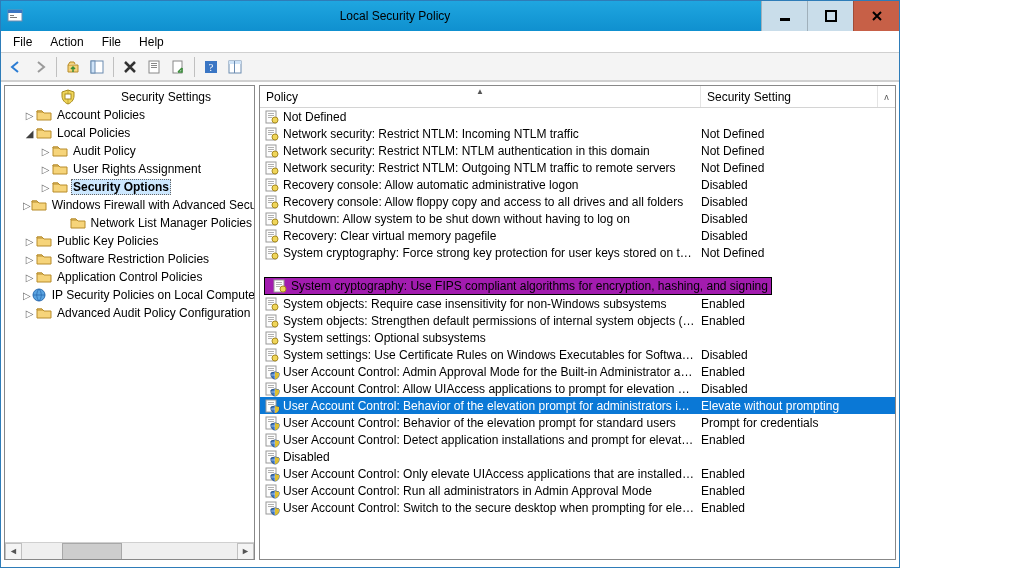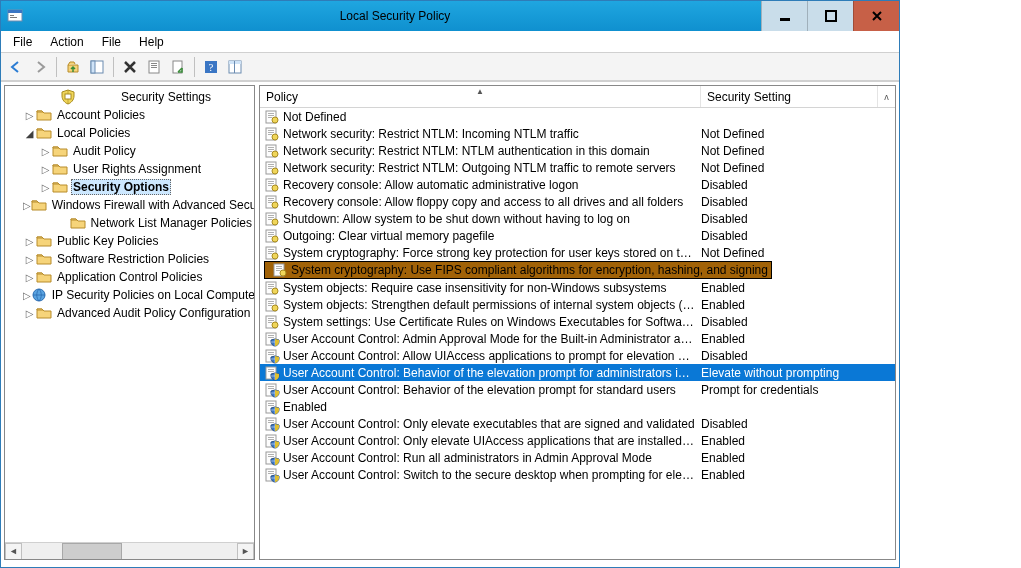--- a/index.html
+++ b/index.html
@@ -34,21 +34,21 @@
   .hscroll .sthumb{position:absolute;left:40px;width:60px;top:0;bottom:0;background:#cdcdcd;border:1px solid #a8a8a8;}
   .listhdr{height:22px;border-bottom:1px solid #d4d4d4;display:flex;background:#fff;}
   .listhdr .col{border-right:1px solid #e4e4e4;padding:3px 6px;display:flex;align-items:center;position:relative;}
   .listhdr .col .sorticon{margin-left:auto;margin-right:auto;position:absolute;left:50%;top:1px;transform:translateX(-50%);font-size:8px;color:#555;}
   .listbody{flex:1;overflow-y:scroll;overflow-x:hidden;position:relative;}
   .lrow{display:flex;height:17px;align-items:center;white-space:nowrap;cursor:default;}
   .lrow.sel{background:#0a78d6;color:#fff;}
   .lrow .picon{width:16px;height:16px;margin:0 3px 0 4px;flex:none;display:inline-flex;}
   .lrow .pname{width:418px;overflow:hidden;text-overflow:ellipsis;padding-right:6px;}
   .lrow .pval{flex:1;overflow:hidden;text-overflow:ellipsis;}
-  .lrow.tooltip{background:#a16207;border:1px solid #000;color:#000;margin-left:4px;width:fit-content;padding:0 3px;height:18px;}
+  .lrow.tooltip{background:#a21caf;border:1px solid #000;color:#000;margin-left:4px;width:fit-content;padding:0 3px;height:18px;margin-top:16px;}
   
   .fold svg,.picon svg,.ticon svg{width:16px;height:16px;}
   
   .listbody::-webkit-scrollbar{width:17px;background:#f0f0f0;}
   .listbody::-webkit-scrollbar-thumb{background:#cdcdcd;border:1px solid #a8a8a8;}
   .statusstrip{height:4px;background:#fff;}
 </style>
 </head>
 <body>
 
@@ -404,21 +404,21 @@
           <div class="lrow">
             <span class="picon">
               <svg viewBox="0 0 16 16">
                 <rect x="2" y="2" width="10" height="12" fill="#fdfdfd" stroke="#9a9a9a"></rect>
                 <rect x="4" y="4" width="6" height="1" fill="#b0b0b0"></rect>
                 <rect x="4" y="6" width="6" height="1" fill="#b0b0b0"></rect>
                 <rect x="4" y="8" width="4" height="1" fill="#b0b0b0"></rect>
                 <circle cx="11" cy="11" r="3" fill="#f0d65a" stroke="#a88b20"></circle>
               </svg>
             </span>
-            <span class="pname">Outgoing: Clear virtual memory pagefile</span>
+            <span class="pname">Recovery: Clear virtual memory pagefile</span>
             <span class="pval">Disabled</span>
           </div>
           <div class="lrow">
             <span class="picon">
               <svg viewBox="0 0 16 16">
                 <rect x="2" y="2" width="10" height="12" fill="#fdfdfd" stroke="#9a9a9a"></rect>
                 <rect x="4" y="4" width="6" height="1" fill="#b0b0b0"></rect>
                 <rect x="4" y="6" width="6" height="1" fill="#b0b0b0"></rect>
                 <rect x="4" y="8" width="4" height="1" fill="#b0b0b0"></rect>
                 <circle cx="11" cy="11" r="3" fill="#f0d65a" stroke="#a88b20"></circle>
@@ -468,20 +468,33 @@
           <div class="lrow">
             <span class="picon">
               <svg viewBox="0 0 16 16">
                 <rect x="2" y="2" width="10" height="12" fill="#fdfdfd" stroke="#9a9a9a"></rect>
                 <rect x="4" y="4" width="6" height="1" fill="#b0b0b0"></rect>
                 <rect x="4" y="6" width="6" height="1" fill="#b0b0b0"></rect>
                 <rect x="4" y="8" width="4" height="1" fill="#b0b0b0"></rect>
                 <circle cx="11" cy="11" r="3" fill="#f0d65a" stroke="#a88b20"></circle>
               </svg>
             </span>
+            <span class="pname">System settings: Optional subsystems</span>
+            <span class="pval"></span>
+          </div>
+          <div class="lrow">
+            <span class="picon">
+              <svg viewBox="0 0 16 16">
+                <rect x="2" y="2" width="10" height="12" fill="#fdfdfd" stroke="#9a9a9a"></rect>
+                <rect x="4" y="4" width="6" height="1" fill="#b0b0b0"></rect>
+                <rect x="4" y="6" width="6" height="1" fill="#b0b0b0"></rect>
+                <rect x="4" y="8" width="4" height="1" fill="#b0b0b0"></rect>
+                <circle cx="11" cy="11" r="3" fill="#f0d65a" stroke="#a88b20"></circle>
+              </svg>
+            </span>
             <span class="pname">System settings: Use Certificate Rules on Windows Executables for Software Rest...</span>
             <span class="pval">Disabled</span>
           </div>
           <div class="lrow">
             <span class="picon">
               <svg viewBox="0 0 16 16">
                 <rect x="2" y="2" width="10" height="12" fill="#fdfdfd" stroke="#9a9a9a"></rect>
                 <rect x="4" y="4" width="6" height="1" fill="#b0b0b0"></rect>
                 <rect x="4" y="6" width="6" height="1" fill="#b0b0b0"></rect>
                 <path d="M11 8l4 1v2c0 2-2 4-4 4s-4-2-4-4v-2z" fill="#3a76c4" stroke="#274f85"></path>
@@ -543,35 +556,35 @@
               <svg viewBox="0 0 16 16">
                 <rect x="2" y="2" width="10" height="12" fill="#fdfdfd" stroke="#9a9a9a"></rect>
                 <rect x="4" y="4" width="6" height="1" fill="#b0b0b0"></rect>
                 <rect x="4" y="6" width="6" height="1" fill="#b0b0b0"></rect>
                 <path d="M11 8l4 1v2c0 2-2 4-4 4s-4-2-4-4v-2z" fill="#3a76c4" stroke="#274f85"></path>
                 <path d="M11 8v7" stroke="#fff" stroke-width=".5"></path>
                 <path d="M7 11h8" stroke="#fff" stroke-width=".5"></path>
                 <path d="M11 8l4 1v2c0 2-2 4-4 4" fill="#e0c030"></path>
               </svg>
             </span>
+            <span class="pname">User Account Control: Detect application installations and prompt for elevation</span>
             <span class="pval">Enabled</span>
           </div>
           <div class="lrow">
             <span class="picon">
               <svg viewBox="0 0 16 16">
                 <rect x="2" y="2" width="10" height="12" fill="#fdfdfd" stroke="#9a9a9a"></rect>
                 <rect x="4" y="4" width="6" height="1" fill="#b0b0b0"></rect>
                 <rect x="4" y="6" width="6" height="1" fill="#b0b0b0"></rect>
                 <path d="M11 8l4 1v2c0 2-2 4-4 4s-4-2-4-4v-2z" fill="#3a76c4" stroke="#274f85"></path>
                 <path d="M11 8v7" stroke="#fff" stroke-width=".5"></path>
                 <path d="M7 11h8" stroke="#fff" stroke-width=".5"></path>
                 <path d="M11 8l4 1v2c0 2-2 4-4 4" fill="#e0c030"></path>
               </svg>
             </span>
-            <span class="pname">User Account Control: Only elevate executables that are signed and validated</span>
             <span class="pval">Disabled</span>
           </div>
           <div class="lrow">
             <span class="picon">
               <svg viewBox="0 0 16 16">
                 <rect x="2" y="2" width="10" height="12" fill="#fdfdfd" stroke="#9a9a9a"></rect>
                 <rect x="4" y="4" width="6" height="1" fill="#b0b0b0"></rect>
                 <rect x="4" y="6" width="6" height="1" fill="#b0b0b0"></rect>
                 <path d="M11 8l4 1v2c0 2-2 4-4 4s-4-2-4-4v-2z" fill="#3a76c4" stroke="#274f85"></path>
                 <path d="M11 8v7" stroke="#fff" stroke-width=".5"></path>

